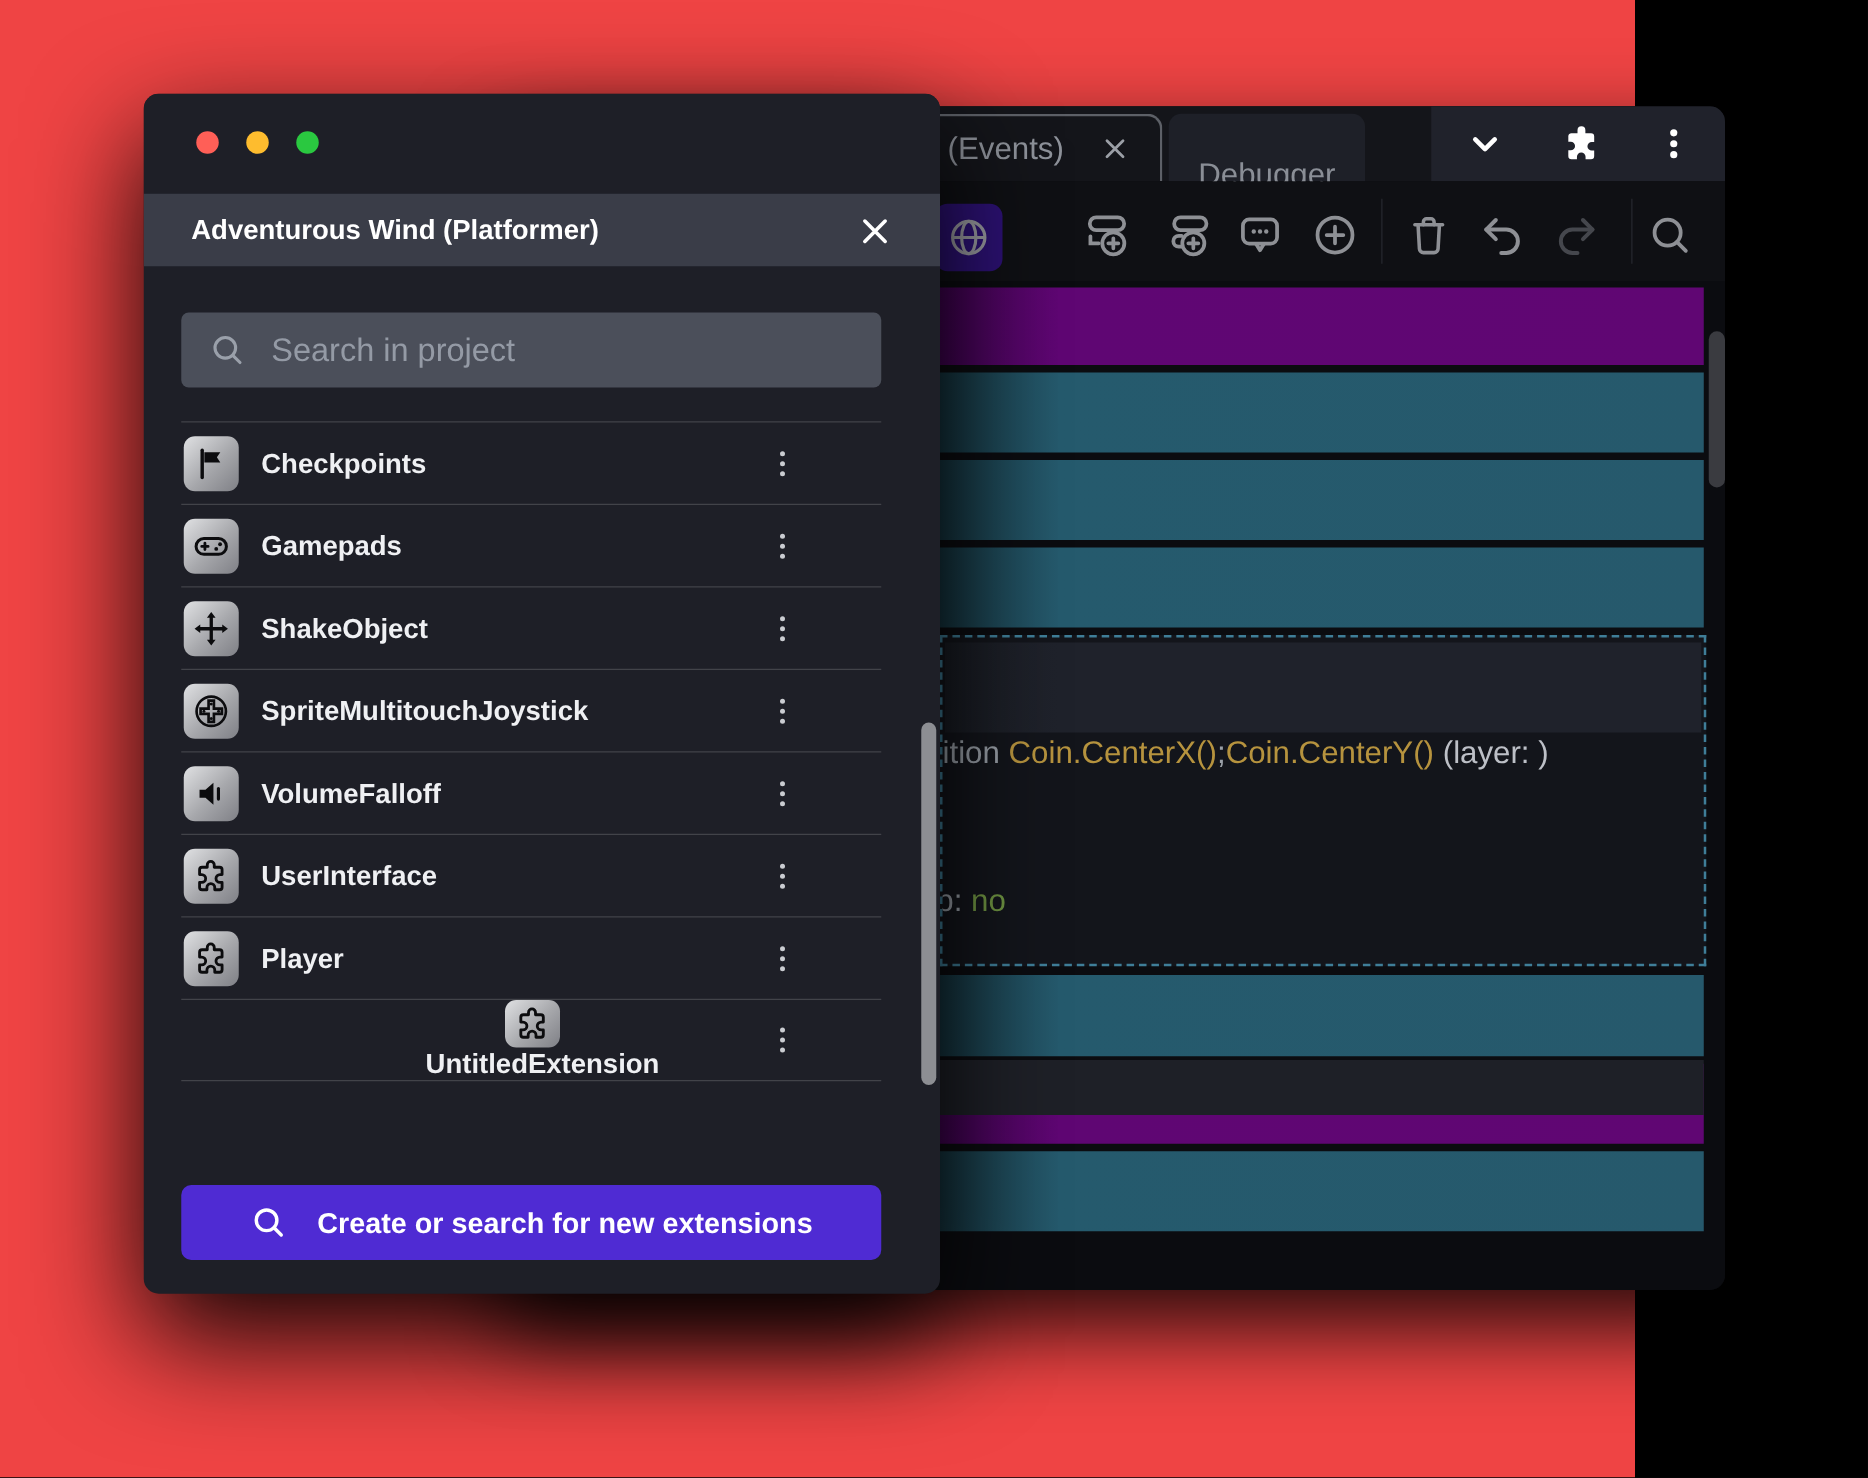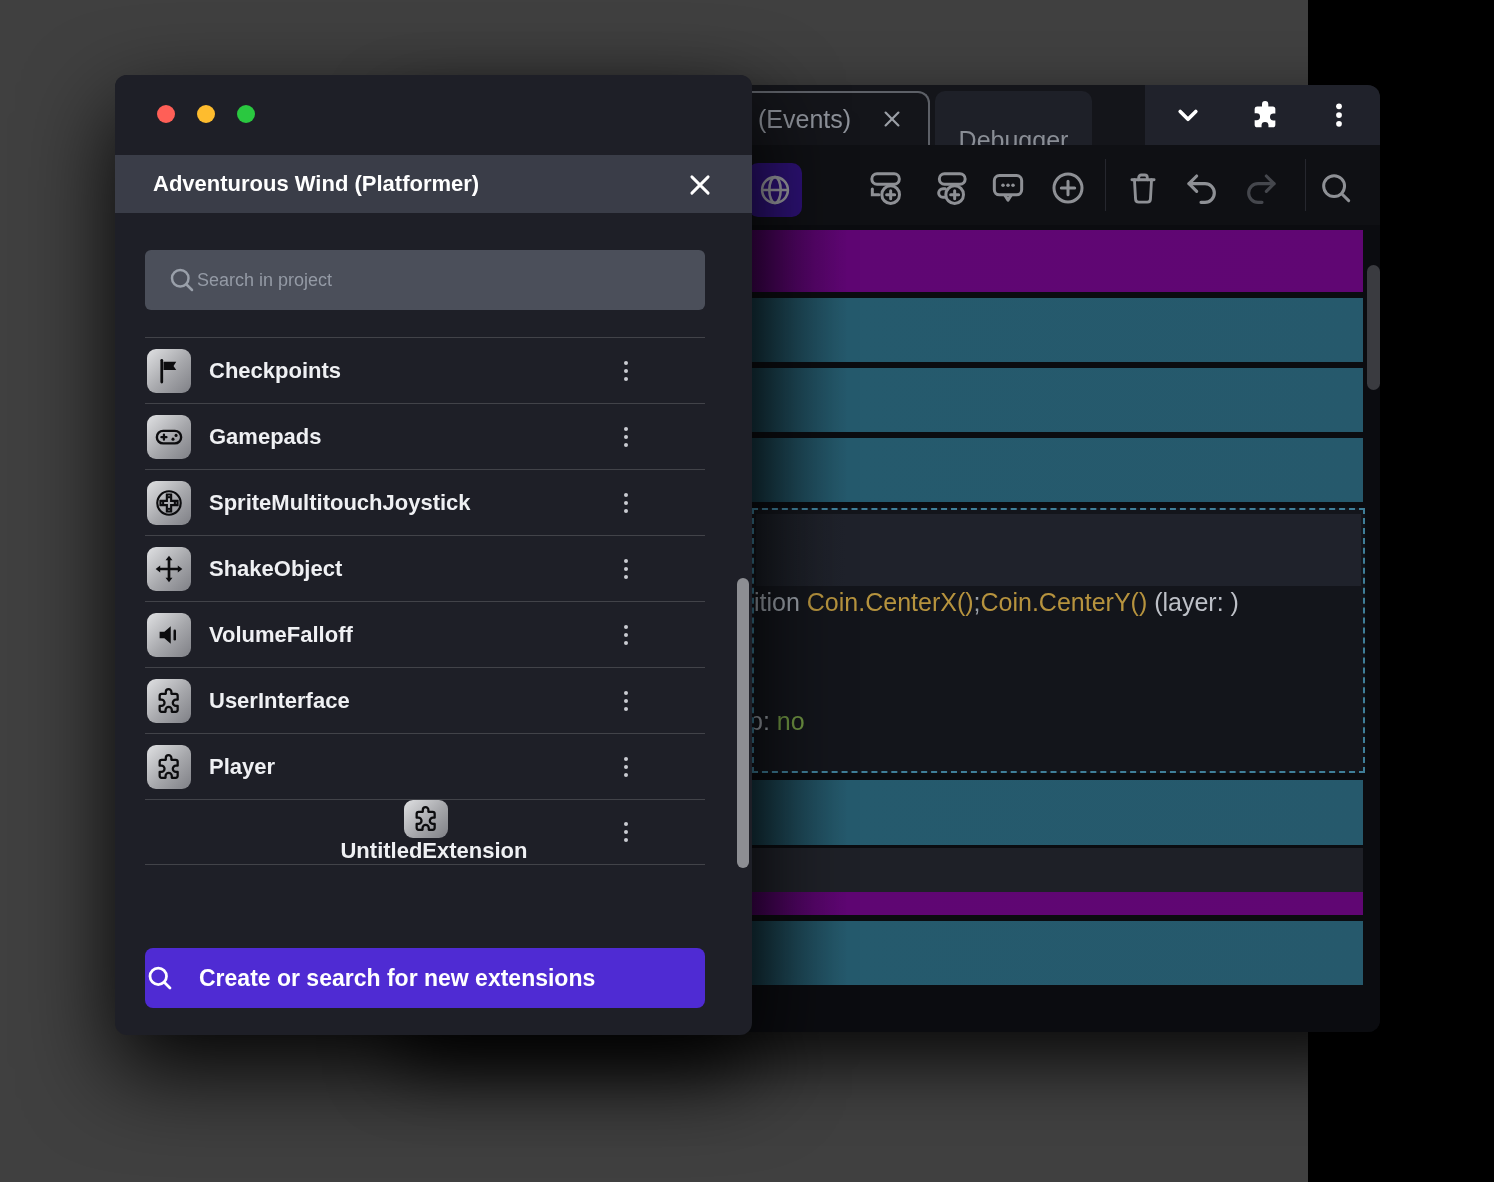--- a/index.html
+++ b/index.html
@@ -1,18 +1,18 @@
 <!DOCTYPE html>
 <html><head>
 <meta charset="utf-8">
 <style>
   * { margin:0; padding:0; box-sizing:border-box; }
   html,body { width:1494px; height:1182px; background:#000; overflow:hidden;
               font-family:"Liberation Sans", sans-serif; }
-  .stage { position:relative; width:1308px; height:1182px; background:#404040; }
+  .stage { position:relative; width:1308px; height:1182px; background:#ef4444; }
 
   
   .main-window { position:absolute; left:400px; top:85px; width:980px; height:947px;
                  background:#0c0d10; border-radius:12px; overflow:hidden;
                  box-shadow:0 30px 70px rgba(0,0,0,.85); }
   .tabbar { position:absolute; left:0; top:0; width:100%; height:60px; background:#14151a; }
   .tab-events { position:absolute; left:300px; top:6px; width:230px; height:54px;
                 background:#14151a; border:2px solid #5d6067; border-bottom:none;
                 border-radius:12px 12px 0 0; display:flex; align-items:center;
                 padding-left:56px; gap:30px; }
@@ -67,41 +67,41 @@
 
   .dlg-header { position:absolute; left:0; top:80px; width:100%; height:58px; background:#3a3d48;
                 display:flex; align-items:center; }
   .dlg-title { margin-left:38px; color:#ffffff; font-size:22px; font-weight:bold; }
   .dlg-close { position:absolute; left:568px; top:13px; width:34px; height:34px; display:flex;
                align-items:center; justify-content:center; color:#fff; }
 
   .search-box { position:absolute; left:30px; top:175px; width:560px; height:60px;
                 background:#4b4f5a; border-radius:6px; display:flex; align-items:center; }
   .search-box input { background:transparent; border:none; outline:none; color:#e8eaee;
-                      font-size:18px; width:440px; 
+                      font-size:26px; width:440px; margin-left:20px;
                       font-family:"Liberation Sans", sans-serif; }
   .search-box input::placeholder { color:#949aa5; }
   .search-glyph { margin-left:22px; color:#9aa0aa; display:flex; }
 
   .ext-list { position:absolute; left:30px; top:262px; width:560px; }
   .ext-row { position:relative; height:66px; border-top:1px solid rgba(255,255,255,.16);
              display:flex; align-items:center; }
   .ext-row:last-child { border-bottom:1px solid rgba(255,255,255,.16);flex-direction:column; }
   .ext-tile { width:44px; height:44px; margin-left:2px; border-radius:9px;
               background:linear-gradient(135deg,#e0e1e3 0%,#a6a7ab 55%,#7f8086 100%);
               display:flex; align-items:center; justify-content:center; }
   .ext-label { margin-left:18px; color:#eff0f3; font-size:22px; font-weight:bold; }
   .row-kebab { position:absolute; right:66px; top:50%; transform:translateY(-50%);
                width:26px; height:34px; display:flex; flex-direction:column;
                align-items:center; justify-content:center; gap:4px; }
   .row-kebab i { width:4px; height:4px; border-radius:50%; background:#caccd1; display:block; }
 
   .create-btn { position:absolute; left:30px; top:873px; width:560px; height:60px;
                 background:#4f2bd3; border-radius:8px; border:none; display:flex;
-                align-items:center; gap:24px; cursor:pointer; }
+                align-items:center; justify-content:center; gap:24px; cursor:pointer; }
   .create-btn .lbl { color:#ffffff; font-size:23px; font-weight:bold;
                      font-family:"Liberation Sans", sans-serif; }
   .dlg-scrollbar { position:absolute; left:622px; top:503px; width:12px; height:290px;
                    background:#8d8e93; border-radius:6px; }
 
   svg { display:block; }
 </style>
 </head>
 <body>
 
@@ -288,54 +288,54 @@
         <span class="ext-label">Gamepads</span>
         <span class="row-kebab">
             <i></i>
             <i></i>
             <i></i>
           </span>
       </div>
 
       <div class="ext-row">
         <span class="ext-tile">
+          <svg width="32" height="32" viewBox="0 0 24 24">
+            <path d="M12 5.2v13.6 M5.2 12h13.6" stroke="#0c0c0e" stroke-width="2" stroke-linecap="round"></path>
+            <path fill="#0c0c0e" d="M12 2l-2.6 3.4h5.2z M12 22l-2.6-3.4h5.2z M2 12l3.4-2.6v5.2z M22 12l-3.4-2.6v5.2z"></path>
+          </svg>
+        </span>
+        <span class="ext-label">ShakeObject</span>
+        <span class="row-kebab">
+            <i></i>
+            <i></i>
+            <i></i>
+          </span>
+      </div>
+
+      <div class="ext-row">
+        <span class="ext-tile">
           <svg width="32" height="32" viewBox="0 0 24 24" fill="none" stroke="#0c0c0e" stroke-width="1.6">
             <circle cx="12" cy="12" r="8.8"></circle>
             <path d="M10.4 5.6 h3.2 v4.8 h4.8 v3.2 h-4.8 v4.8 h-3.2 v-4.8 H5.6 v-3.2 h4.8 z"></path>
             <circle cx="12" cy="7.6" r="0.9" fill="#0c0c0e" stroke="none"></circle>
             <circle cx="12" cy="16.4" r="0.9" fill="#0c0c0e" stroke="none"></circle>
             <circle cx="7.6" cy="12" r="0.9" fill="#0c0c0e" stroke="none"></circle>
             <circle cx="16.4" cy="12" r="0.9" fill="#0c0c0e" stroke="none"></circle>
           </svg>
         </span>
         <span class="ext-label">SpriteMultitouchJoystick</span>
         <span class="row-kebab">
             <i></i>
             <i></i>
             <i></i>
           </span>
       </div>
 
       <div class="ext-row">
         <span class="ext-tile">
-          <svg width="32" height="32" viewBox="0 0 24 24">
-            <path d="M12 5.2v13.6 M5.2 12h13.6" stroke="#0c0c0e" stroke-width="2" stroke-linecap="round"></path>
-            <path fill="#0c0c0e" d="M12 2l-2.6 3.4h5.2z M12 22l-2.6-3.4h5.2z M2 12l3.4-2.6v5.2z M22 12l-3.4-2.6v5.2z"></path>
-          </svg>
-        </span>
-        <span class="ext-label">ShakeObject</span>
-        <span class="row-kebab">
-            <i></i>
-            <i></i>
-            <i></i>
-          </span>
-      </div>
-
-      <div class="ext-row">
-        <span class="ext-tile">
           <svg width="30" height="30" viewBox="0 0 24 24">
             <path fill="#0c0c0e" d="M4.5 9.4 v5.2 h3.8 L13.4 19 V5 L8.3 9.4 z"></path>
             <rect x="15.6" y="7.6" width="2" height="8.8" rx="1" fill="#0c0c0e"></rect>
           </svg>
         </span>
         <span class="ext-label">VolumeFalloff</span>
         <span class="row-kebab">
             <i></i>
             <i></i>
             <i></i>

